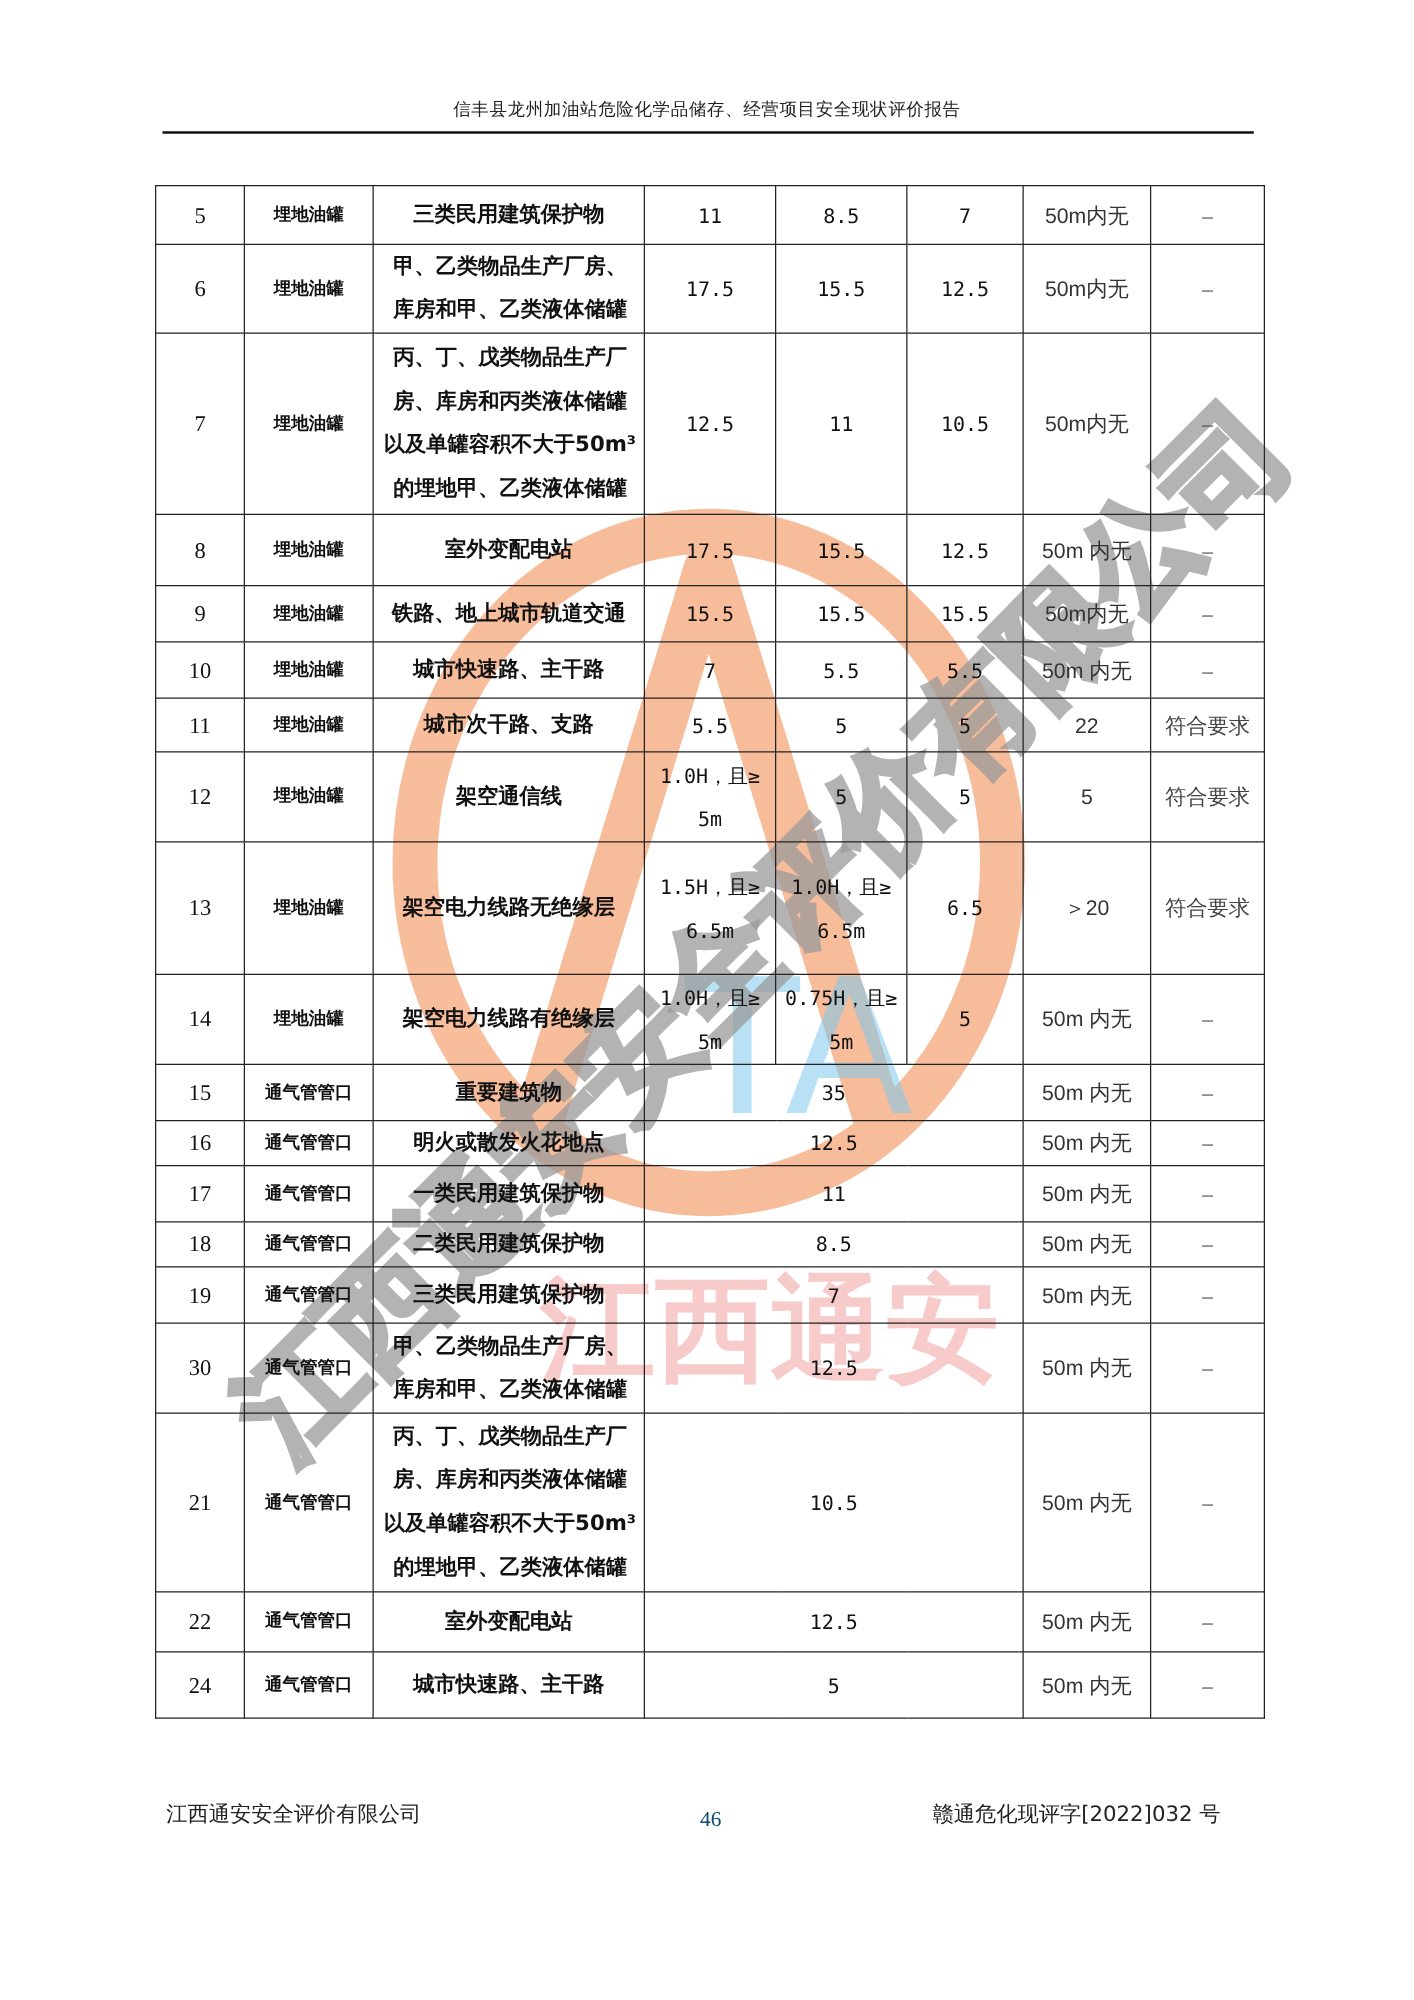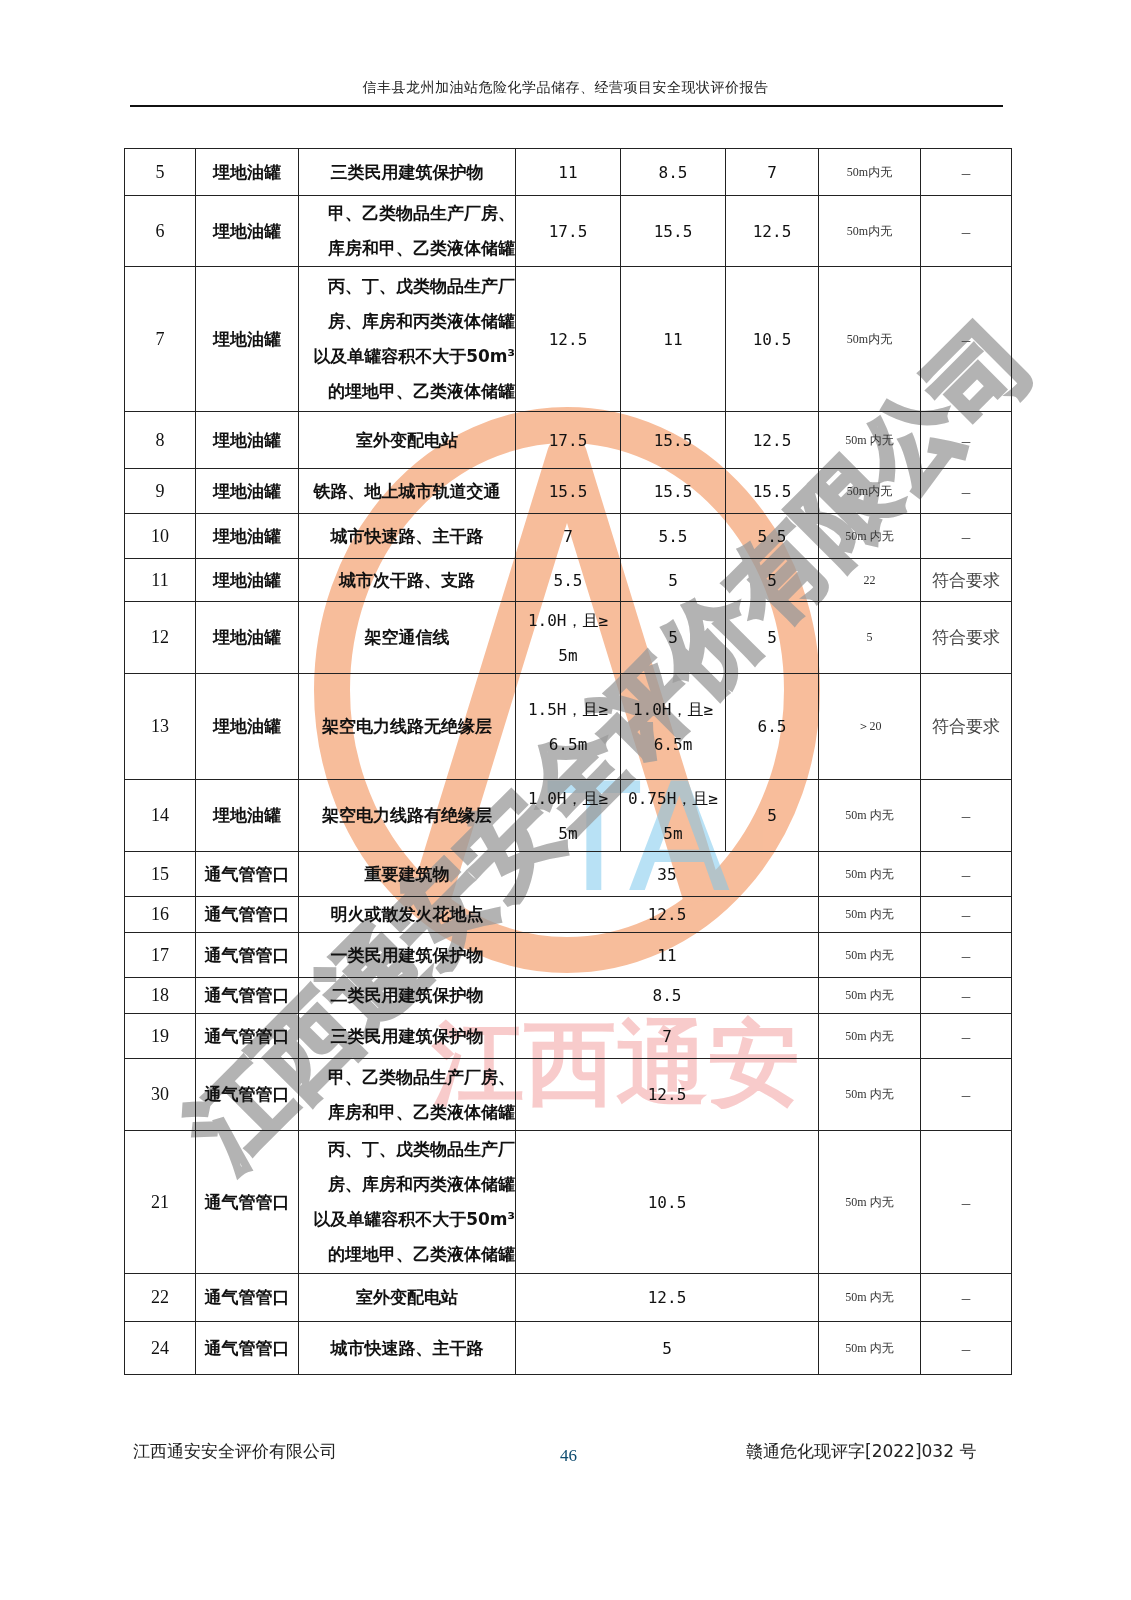--- a/index.html
+++ b/index.html
@@ -8,26 +8,26 @@
   .header-title { position: absolute; left: 0; width: 1131px; top: 79px; text-align: center;
          font-size: 14px; color: #222; letter-spacing: 0.5px; }
   .header-rule { position: absolute; left: 130px; width: 873px; top: 105px; height: 0;
          border-top: 2px solid #111; }
   .watermark { position: absolute; left: 0; top: 0; width: 1131px; height: 1600px; pointer-events: none; z-index: 1; }
   table.grid { position: absolute; left: 124px; top: 148px; border-collapse: collapse; z-index: 2;
          table-layout: fixed; width: 887px; background: transparent; }
   table.grid td { border: 1px solid #222; text-align: center; vertical-align: middle; padding: 0;
          font-size: 17px; line-height: 35px; background: transparent; }
   table.grid td.c-no { font-family: "Liberation Serif", "DejaVu Serif", serif; font-size: 18px; }
-  table.grid td.c-name { font-family: "DejaVu Sans", "Liberation Sans", sans-serif; font-size: 17px; font-weight: bold; }
+  table.grid td.c-name { font-family: "DejaVu Sans", "Liberation Sans", sans-serif; font-size: 14px; font-weight: bold; }
   table.grid td.c-obj { font-family: "DejaVu Sans", "Liberation Sans", sans-serif; font-size: 17px; font-weight: bold; line-height: 35px; }
-  table.grid td.c-obj.multi { text-align: right; padding-left: 2px; }
+  table.grid td.c-obj.multi { text-align: center; padding-left: 2px; }
   table.grid td.c-val { font-family: "DejaVu Sans Mono", "Liberation Mono", monospace; font-size: 16px; }
   table.grid td.c-val.multi { line-height: 35px; }
-  table.grid td.c-act { font-family: Liberation Serif, serif; font-size: 12px; color: #333; }
+  table.grid td.c-act { font-family: Liberation Sans, sans-serif; font-size: 17px; color: #333; }
   table.grid td.c-res { font-family: "Liberation Serif", "DejaVu Serif", serif; font-size: 17px; color: #444;
          border-left: 1px solid #999; }
   .thick-top td { border-top: 2px solid #111; }
   .thick-top td.c-act, .thick-top td.c-res { border-top: 1px solid #777; }
   .footer-left { position: absolute; left: 133px; top: 1440px; font-size: 17px; color: #222;
          font-family: "DejaVu Sans", "Liberation Sans", sans-serif; }
   .footer-page { position: absolute; left: 560px; top: 1446px; font-size: 17px; color: #0c4a6e;
          font-family: "Liberation Serif", serif; }
   .footer-right { position: absolute; left: 746px; top: 1440px; font-size: 17px; color: #222;
          font-family: "DejaVu Sans", "Liberation Sans", sans-serif; }

